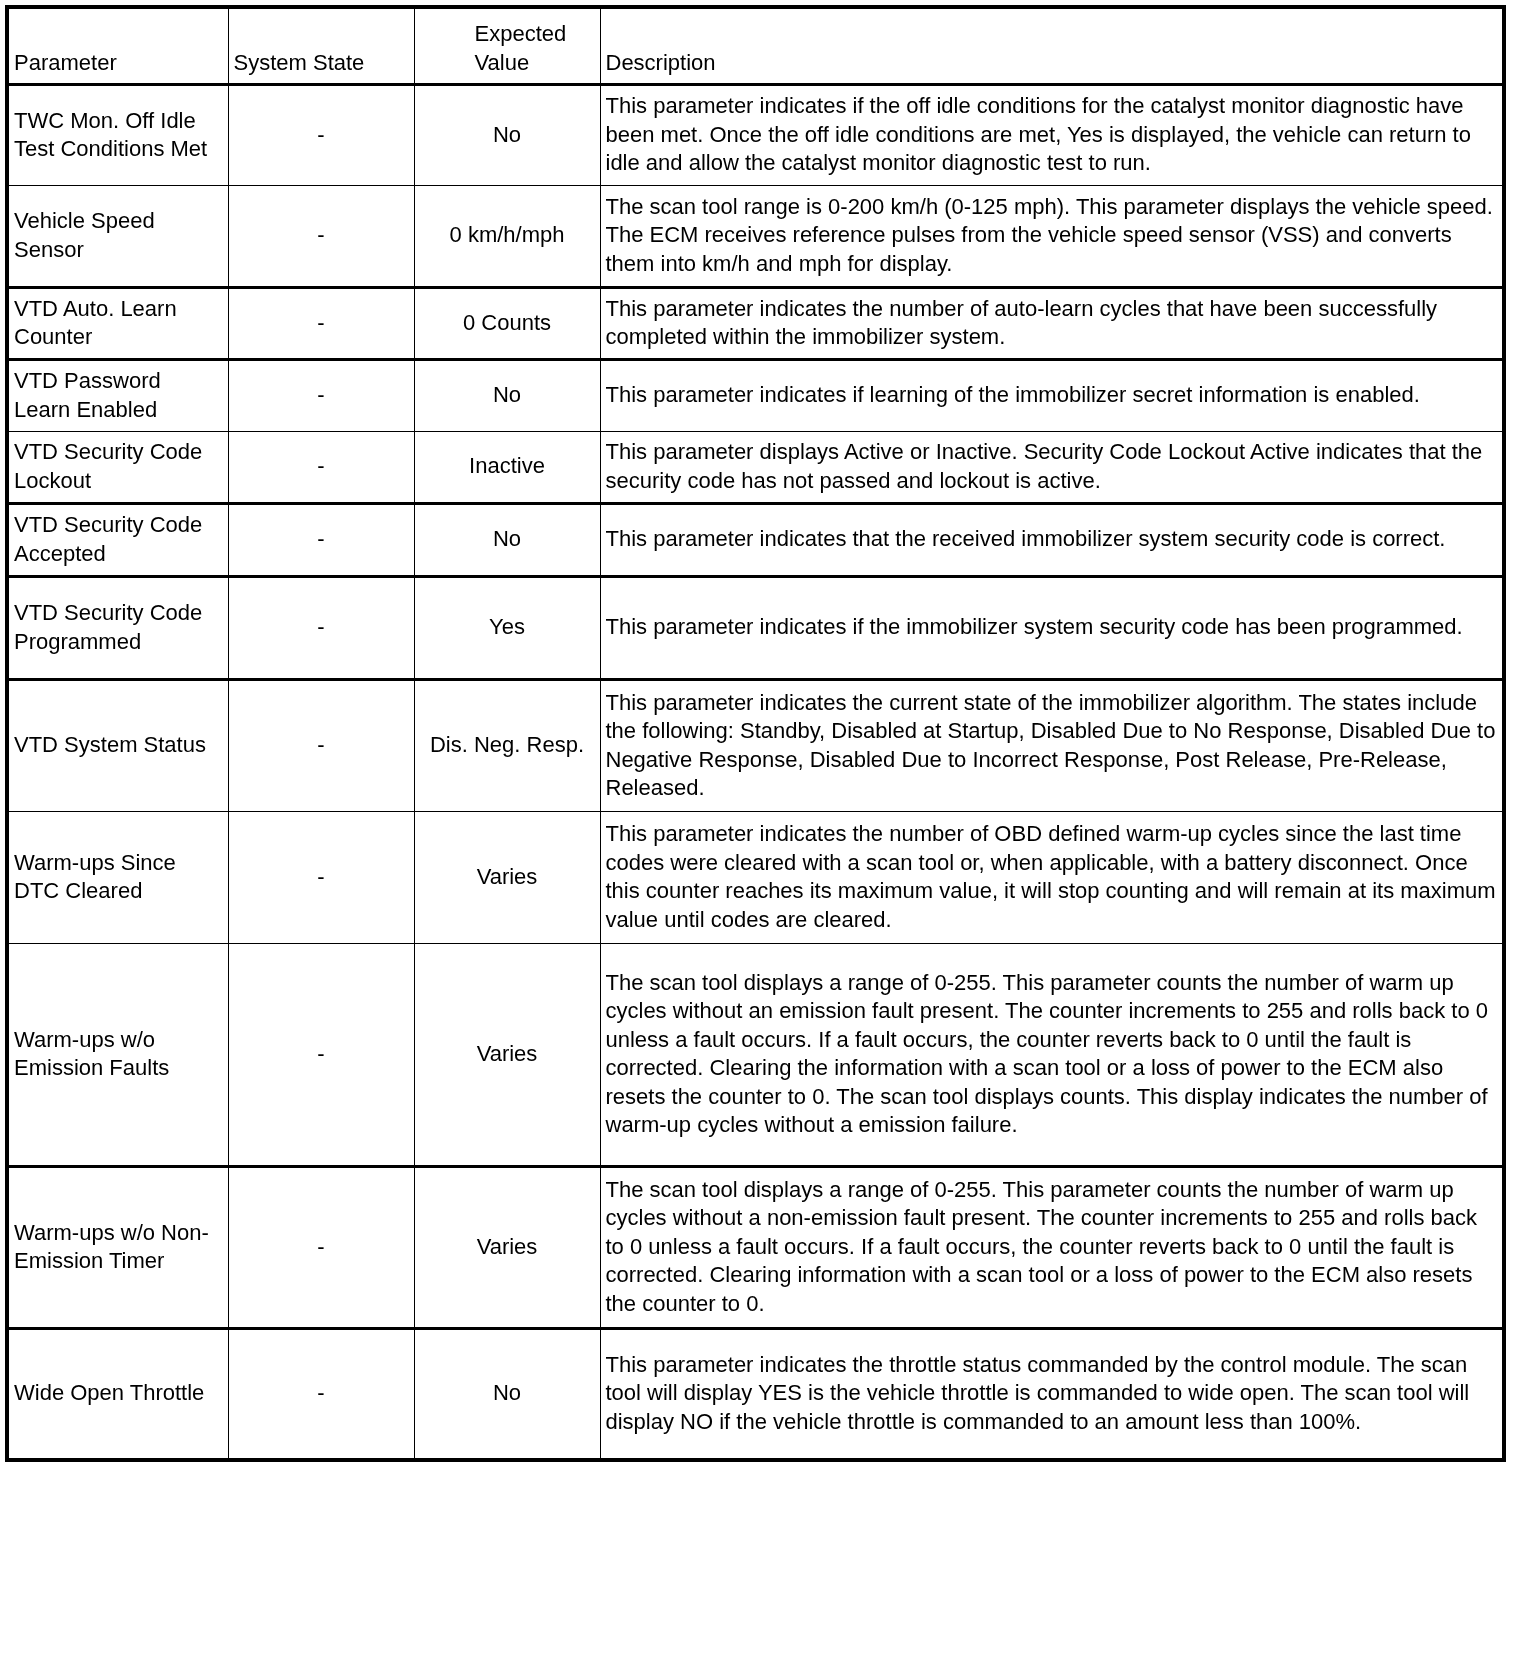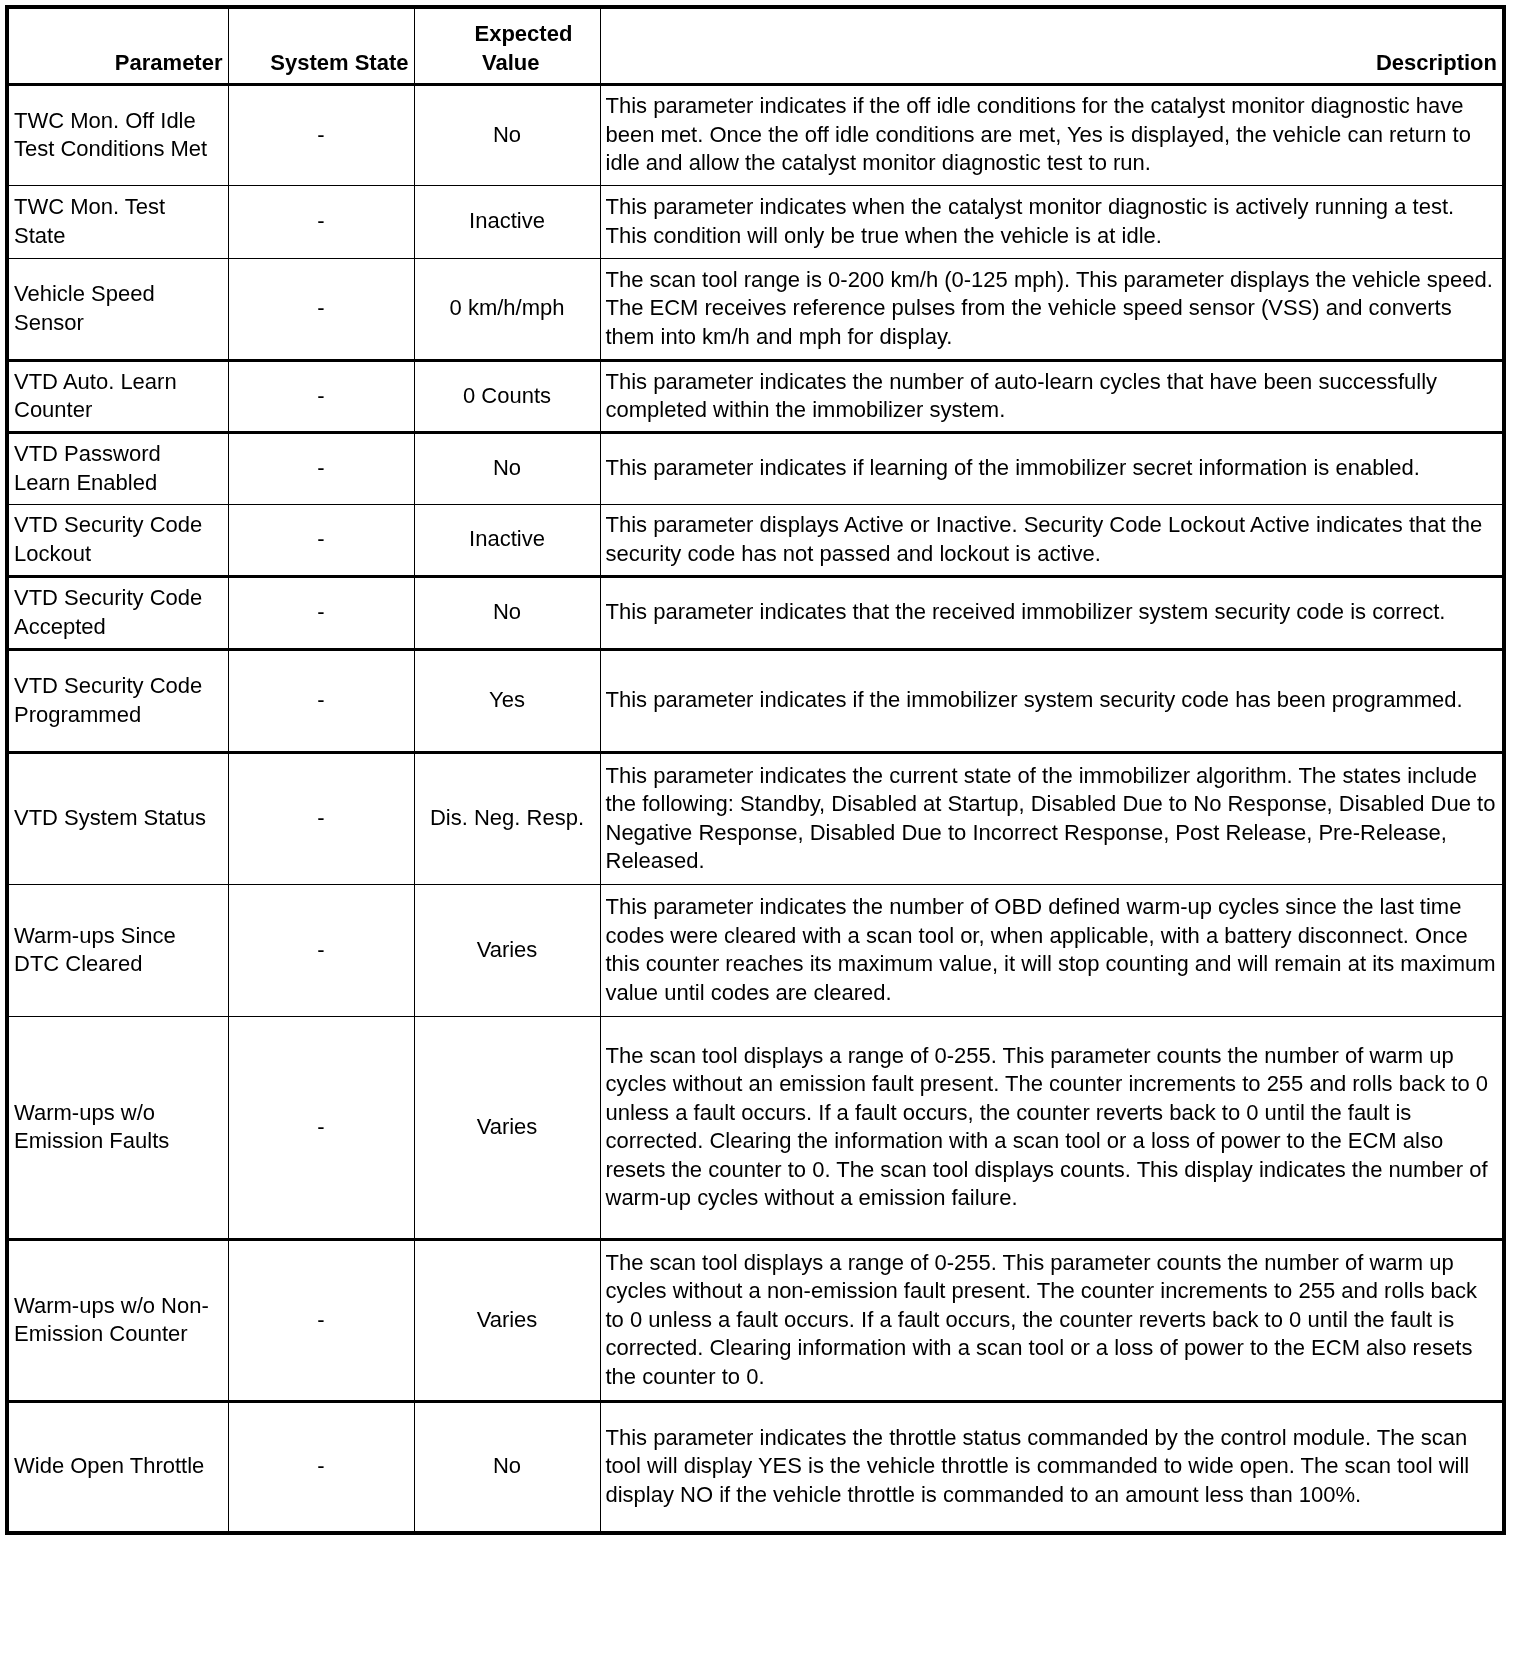--- a/index.html
+++ b/index.html
@@ -8,21 +8,21 @@
   table.params {
     position: absolute; left: 5px; top: 5px;
     width: 1501px; border-collapse: collapse;
     border: 4px solid #000; table-layout: fixed;
   }
   table.params th, table.params td {
     border: 1.5px solid #000; vertical-align: middle;
     font-size: 22px; line-height: 28.5px; padding: 2px 5px 3px 5px;
   }
   table.params thead th {
-    font-weight: bold; text-align: right; vertical-align: bottom;
+    font-weight: normal; text-align: left; vertical-align: bottom;
     height: 66px; padding-bottom: 6px; border-bottom: 3.5px solid #000; margin-left: 44px;
   }
   col.c1 { width: 221px; } col.c2 { width: 186px; } col.c3 { width: 186px; } col.c4 { width: auto; }
   td.param { text-align: left; padding-left: 4px; margin-left: 16px; }
   td.state, td.expected { text-align: center; }
   td.desc { text-align: left; padding-left: 6px; padding-right: 4px; }
   tr.thick td { border-bottom-width: 3px; }
 </style>
 </head>
 <body>
@@ -41,26 +41,20 @@
       <th style="padding-left:60px;padding-right:60px;">Expected Value</th>
       <th>Description</th>
     </tr>
   </thead>
   <tbody>
     <tr style="height:101px">
       <td class="param">TWC Mon. Off Idle Test Conditions Met</td>
       <td class="state">-</td>
       <td class="expected">No</td>
       <td class="desc">This parameter indicates if the off idle conditions for the catalyst monitor diagnostic have been met. Once the off idle conditions are met, Yes is displayed, the vehicle can return to idle and allow the catalyst monitor diagnostic test to run.</td>
-    </tr>
-    <tr style="height:73px">
-      <td class="param">TWC Mon. Test State</td>
-      <td class="state">-</td>
-      <td class="expected">Inactive</td>
-      <td class="desc">This parameter indicates when the catalyst monitor diagnostic is actively running a test. This condition will only be true when the vehicle is at idle.</td>
     </tr>
     <tr class="thick" style="height:102px">
       <td class="param">Vehicle Speed Sensor</td>
       <td class="state">-</td>
       <td class="expected">0 km/h/mph</td>
       <td class="desc">The scan tool range is 0-200 km/h (0-125 mph). This parameter displays the vehicle speed. The ECM receives reference pulses from the vehicle speed sensor (VSS) and converts them into km/h and mph for display.</td>
     </tr>
     <tr class="thick" style="height:72px">
       <td class="param">VTD Auto. Learn Counter</td>
       <td class="state">-</td>
@@ -103,21 +97,21 @@
       <td class="expected">Varies</td>
       <td class="desc">This parameter indicates the number of OBD defined warm-up cycles since the last time codes were cleared with a scan tool or, when applicable, with a battery disconnect. Once this counter reaches its maximum value, it will stop counting and will remain at its maximum value until codes are cleared.</td>
     </tr>
     <tr class="thick" style="height:223px">
       <td class="param">Warm-ups w/o Emission Faults</td>
       <td class="state">-</td>
       <td class="expected">Varies</td>
       <td class="desc">The scan tool displays a range of 0-255. This parameter counts the number of warm up cycles without an emission fault present. The counter increments to 255 and rolls back to 0 unless a fault occurs. If a fault occurs, the counter reverts back to 0 until the fault is corrected. Clearing the information with a scan tool or a loss of power to the ECM also resets the counter to 0. The scan tool displays counts. This display indicates the number of warm-up cycles without a emission failure.</td>
     </tr>
     <tr class="thick" style="height:162px">
-      <td class="param">Warm-ups w/o Non-Emission Counter</td>
+      <td class="param">Warm-ups w/o Non-Emission Timer</td>
       <td class="state">-</td>
       <td class="expected">Varies</td>
       <td class="desc">The scan tool displays a range of 0-255. This parameter counts the number of warm up cycles without a non-emission fault present. The counter increments to 255 and rolls back to 0 unless a fault occurs. If a fault occurs, the counter reverts back to 0 until the fault is corrected. Clearing information with a scan tool or a loss of power to the ECM also resets the counter to 0.</td>
     </tr>
     <tr style="height:131px">
       <td class="param">Wide Open Throttle</td>
       <td class="state">-</td>
       <td class="expected">No</td>
       <td class="desc">This parameter indicates the throttle status commanded by the control module. The scan tool will display YES is the vehicle throttle is commanded to wide open. The scan tool will display NO if the vehicle throttle is commanded to an amount less than 100%.</td>
     </tr>

